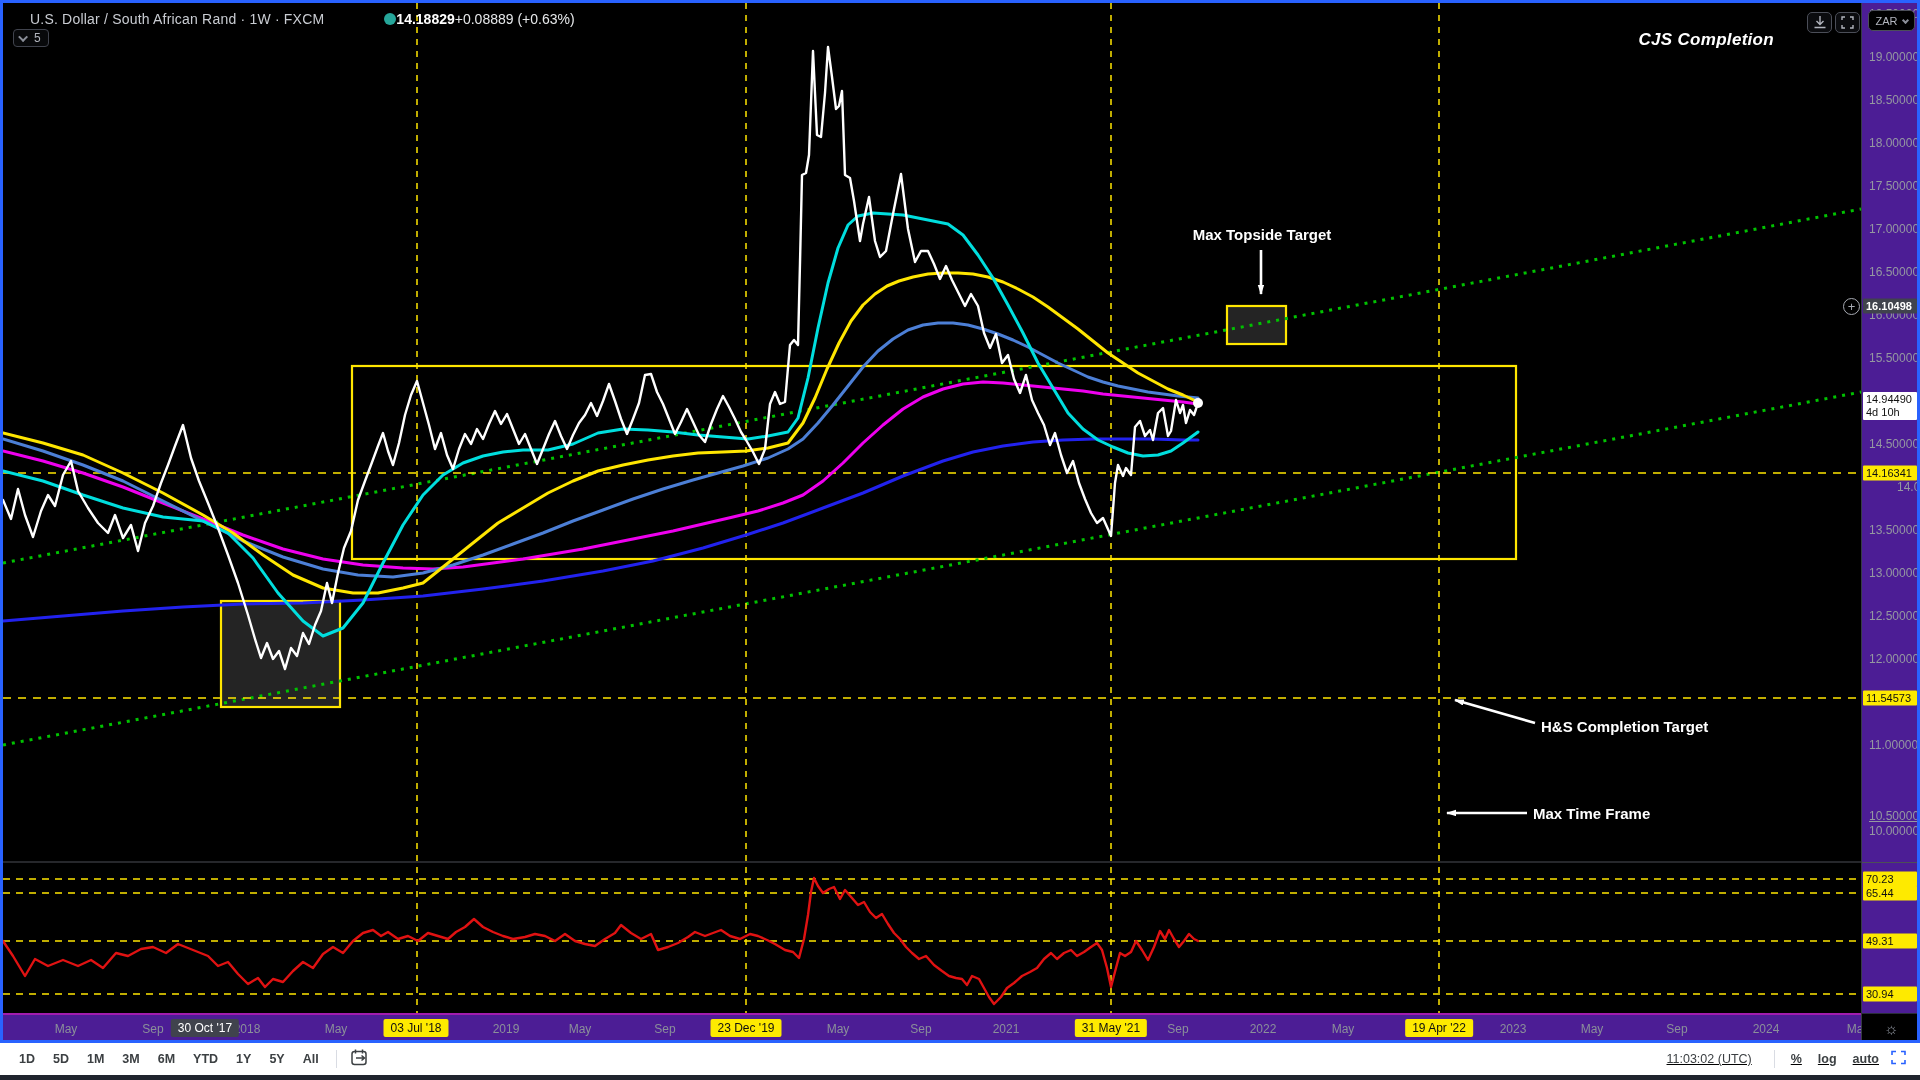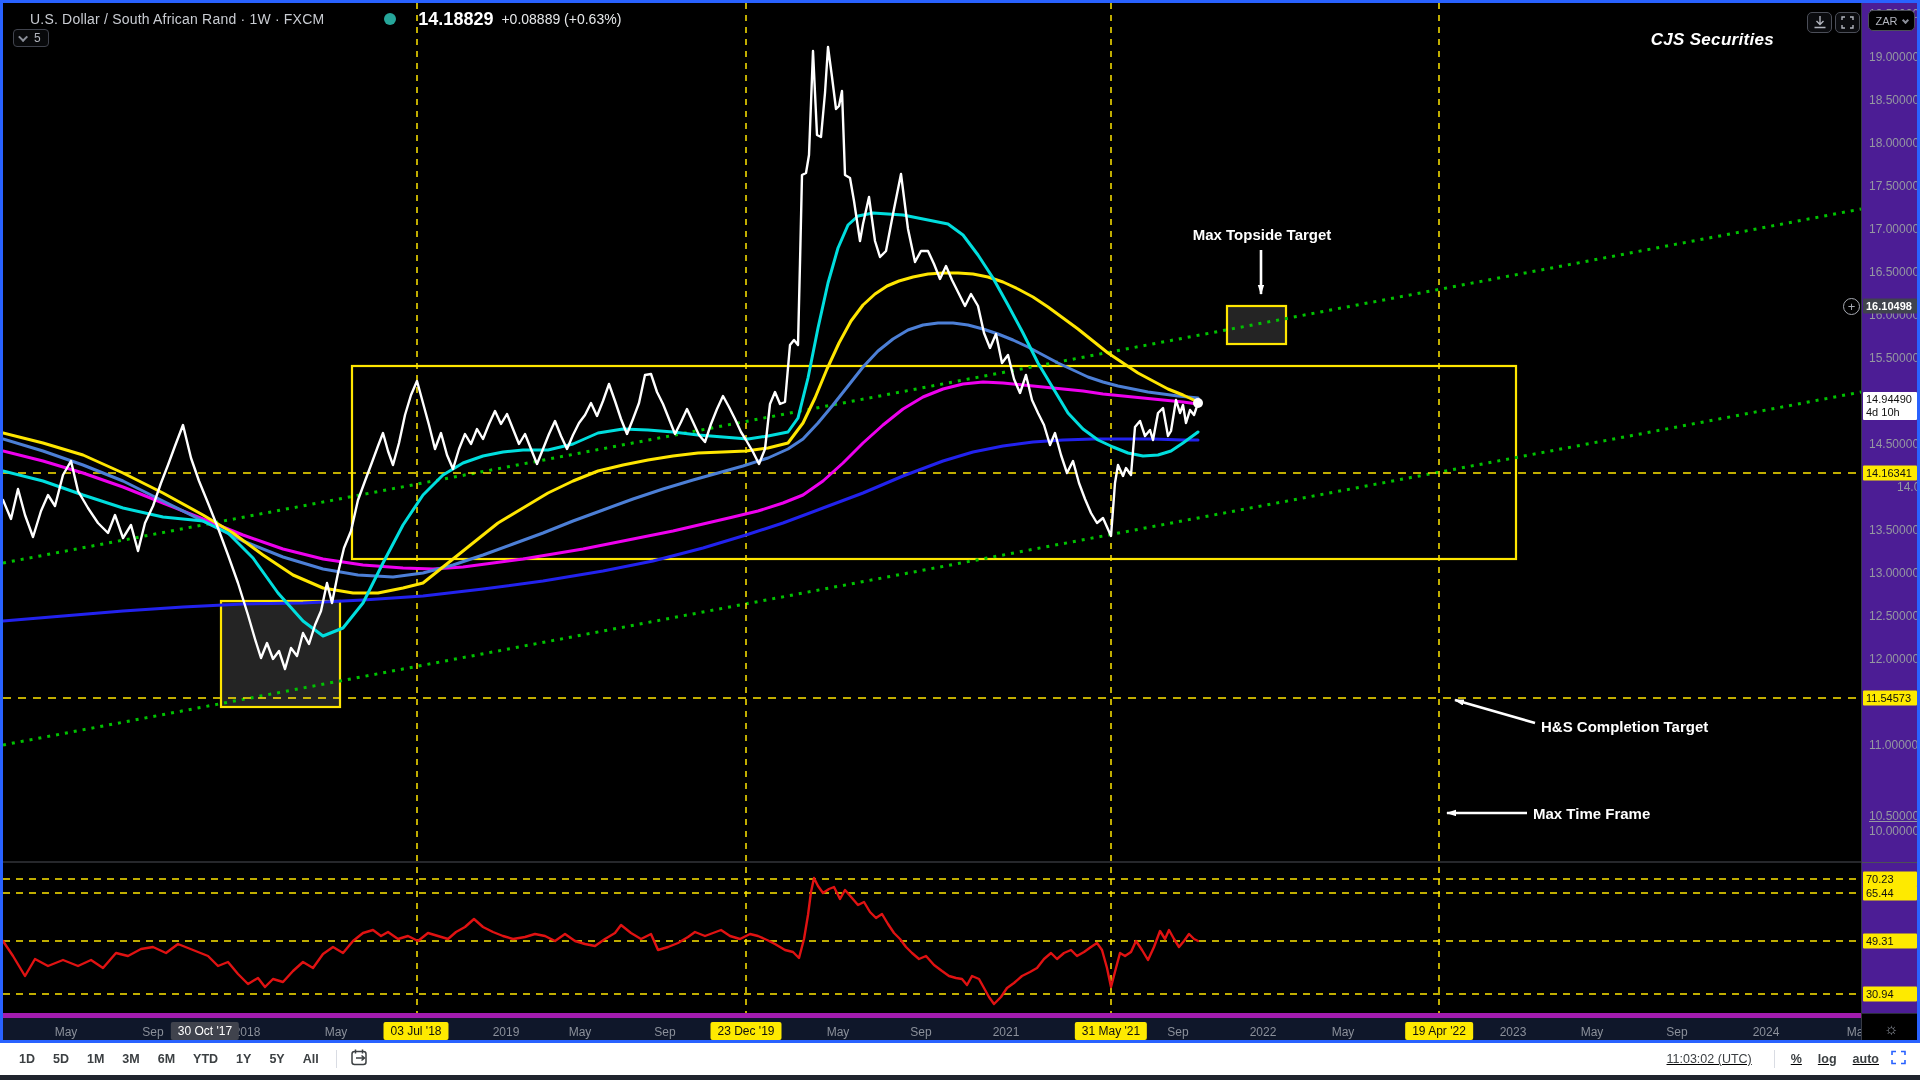--- a/index.html
+++ b/index.html
@@ -6,22 +6,22 @@
   *{box-sizing:border-box;}
   .stage{position:relative;width:1920px;height:1080px;background:#000;overflow:hidden;
          font-family:"Liberation Sans",sans-serif;}
   .chart-area{position:absolute;left:0;top:0;width:1920px;height:1043px;background:#000;
               border:3px solid #2962ff;overflow:hidden;}
   #chart-svg{position:absolute;left:0;top:0;}
   
   .hdr{position:absolute;left:27px;top:5px;height:22px;display:flex;align-items:center;z-index:30;}
   .sym{color:#c9ccd2;font-size:14px;letter-spacing:.2px;}
   .dot-teal{width:12px;height:12px;border-radius:50%;background:#26a69a;margin-left:60px;}
-  .price{color:#fff;font-size:18px;font-weight:bold;margin-left:22px;}
-  .chg{color:#e6e8ea;font-size:14px;margin-left:8px;}
+  .price{color:#fff;font-size:14px;font-weight:bold;}
+  .chg{color:#e6e8ea;font-size:14px;}
   .legend-pill{position:absolute;left:10px;top:26px;height:18px;padding:0 7px;display:flex;align-items:center;
                border:1px solid #40434d;border-radius:4px;background:rgba(12,13,16,.7);z-index:30;color:#b2b5be;font-size:12px;}
   .chev{width:7px;height:7px;border-left:2px solid #8a8e98;border-bottom:2px solid #8a8e98;
         transform:rotate(-45deg) translateY(-2px);margin-right:6px;}
   .watermark{position:absolute;right:143px;top:27px;color:#fff;font-size:17px;font-weight:bold;
              font-style:italic;z-index:25;letter-spacing:.3px;}
   .tr-btn{position:absolute;top:9px;width:25px;height:21px;border:1px solid #4b4e58;border-radius:5px;
           display:flex;align-items:center;justify-content:center;z-index:30;background:#0b0c0f;cursor:pointer;}
   
   .price-axis{position:absolute;left:1858px;top:0;width:56px;height:1010px;background:#4c1d95;
@@ -33,22 +33,22 @@
   .pa-badge.white{background:#fff;color:#101010;}
   .pa-badge.yellow{background:#feea00;color:#101010;}
   .pa-sep{position:absolute;left:0;width:56px;height:1px;background:#4d4f57;}
   .zar-btn{position:absolute;left:6px;top:7px;width:47px;height:21px;border:1px solid #4b4e58;border-radius:5px;
            color:#b2b5be;font-size:11px;display:flex;align-items:center;justify-content:center;gap:5px;
            background:#000;z-index:5;cursor:pointer;}
   .zar-btn .chev{margin-right:0;transform:rotate(-45deg);width:5px;height:5px;}
   .plus-circle{position:absolute;left:1840px;top:295px;width:17px;height:17px;border:1px solid #a7aab2;
                border-radius:50%;color:#a7aab2;font-size:13px;line-height:15px;text-align:center;z-index:21;cursor:pointer;}
   
-  .time-axis{position:absolute;left:0;top:1010px;width:1858px;height:30px;background:#0f172a;
-             border-top:5px solid #a21caf;z-index:20;overflow:hidden;}
+  .time-axis{position:absolute;left:0;top:1010px;width:1858px;height:30px;background:#4c1d95;
+             border-top:2px solid #a21caf;z-index:20;overflow:hidden;}
   .ta-tick{position:absolute;top:7px;transform:translateX(-50%);color:#8b909a;font-size:12px;white-space:nowrap;}
   .ta-badge{position:absolute;top:4px;transform:translateX(-50%);font-size:12px;padding:2px 7px;
             border-radius:2px;white-space:nowrap;}
   .ta-badge.dark{background:#40434d;color:#fff;}
   .ta-badge.yellow{background:#feea00;color:#101010;}
   .ta-corner{position:absolute;left:1858px;top:1010px;width:59px;height:30px;border-top:1px solid #2a2e39;
              border-left:1px solid #363a45;color:#8b909a;display:flex;align-items:center;justify-content:center;
              font-size:16px;z-index:21;cursor:pointer;background:#000;}
   
   .toolbar{position:absolute;left:0;top:1043px;width:1920px;height:32px;background:#fff;display:flex;
@@ -122,21 +122,21 @@
       <span class="sym">U.S. Dollar / South African Rand · 1W · FXCM</span>
       <span class="dot-teal"></span>
       <span class="price">14.18829</span>
       <span class="chg">+0.08889 (+0.63%)</span>
     </div>
     <div class="legend-pill">
       <span class="chev"></span>
       <span>5</span>
     </div>
 
-    <div class="watermark">CJS Securities</div>
+    <div class="watermark">CJS Completion</div>
 
     <div class="tr-btn icon-btn" style="left:1804px;">
       <svg width="12" height="13" viewBox="0 0 12 13">
         <path d="M6 0 v8 M2.5 5 L6 8.5 L9.5 5 M0.5 11.5 h11" stroke="#b2b5be" stroke-width="1.4" fill="none"></path>
       </svg>
     </div>
     <div class="tr-btn icon-btn" style="left:1832px;">
       <svg width="13" height="13" viewBox="0 0 13 13">
         <path d="M1 4 V1 H4 M9 1 H12 V4 M12 9 V12 H9 M4 12 H1 V9" stroke="#b2b5be" stroke-width="1.4" fill="none"></path>
       </svg>

